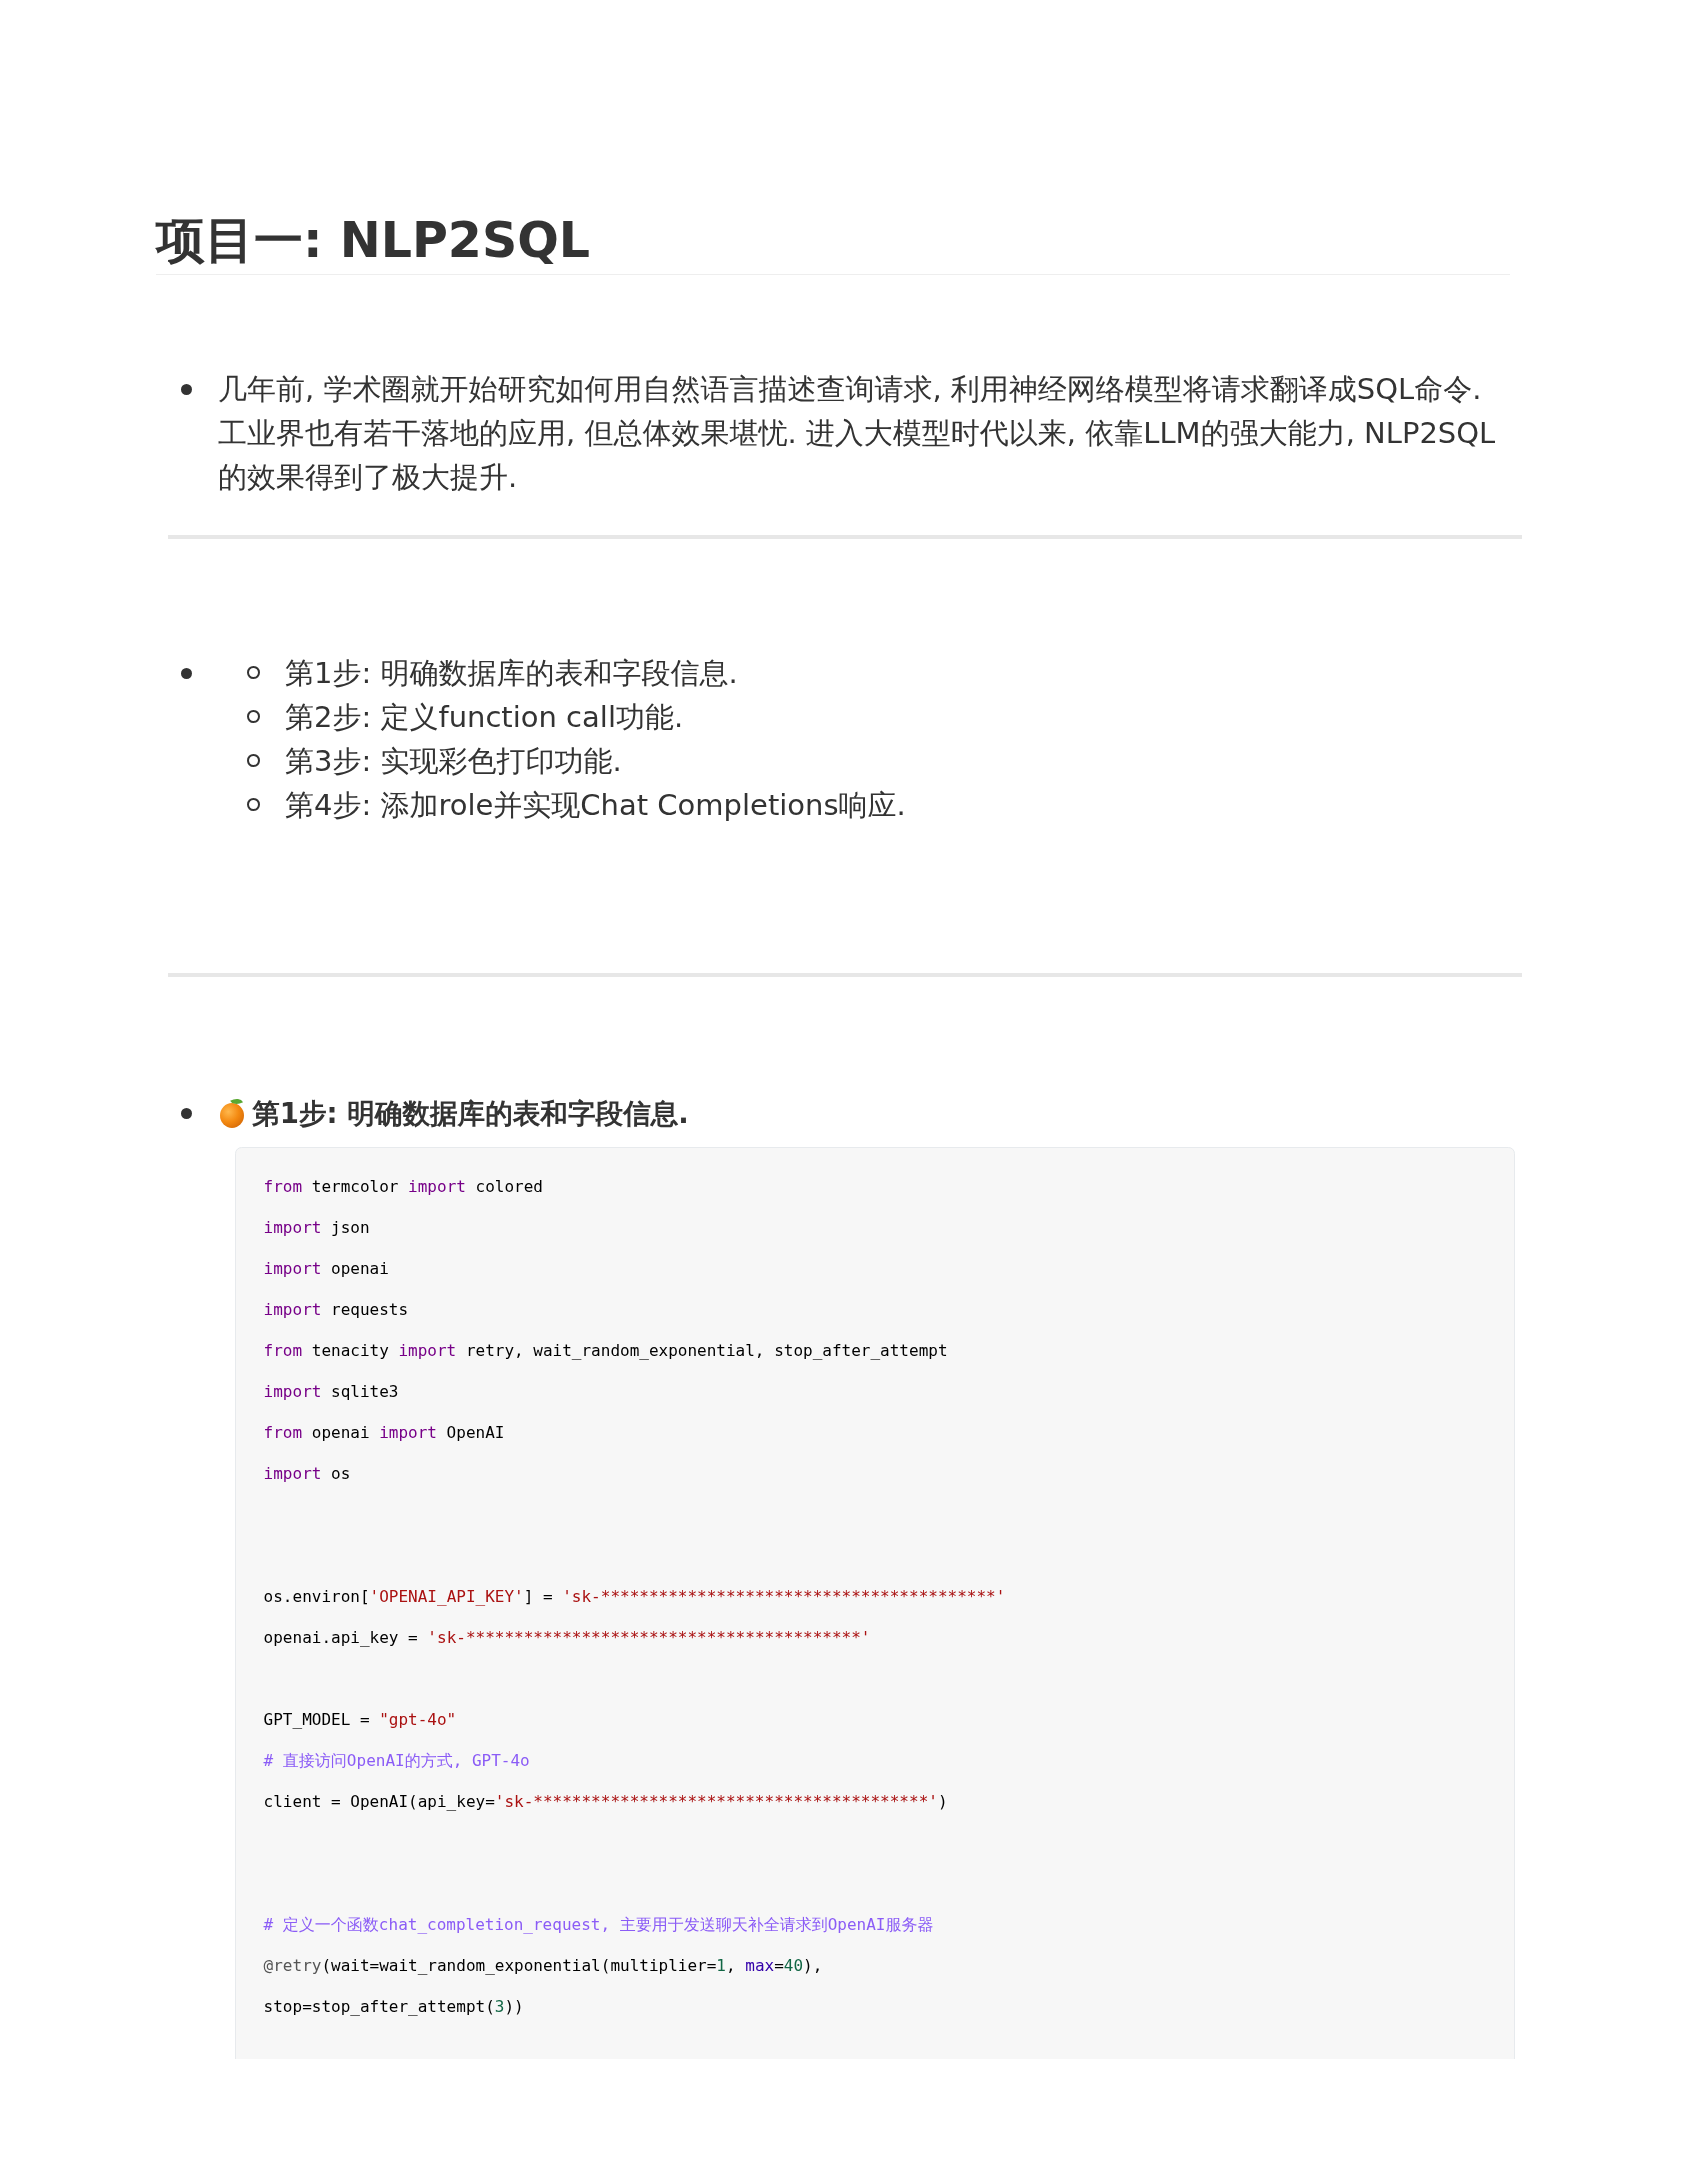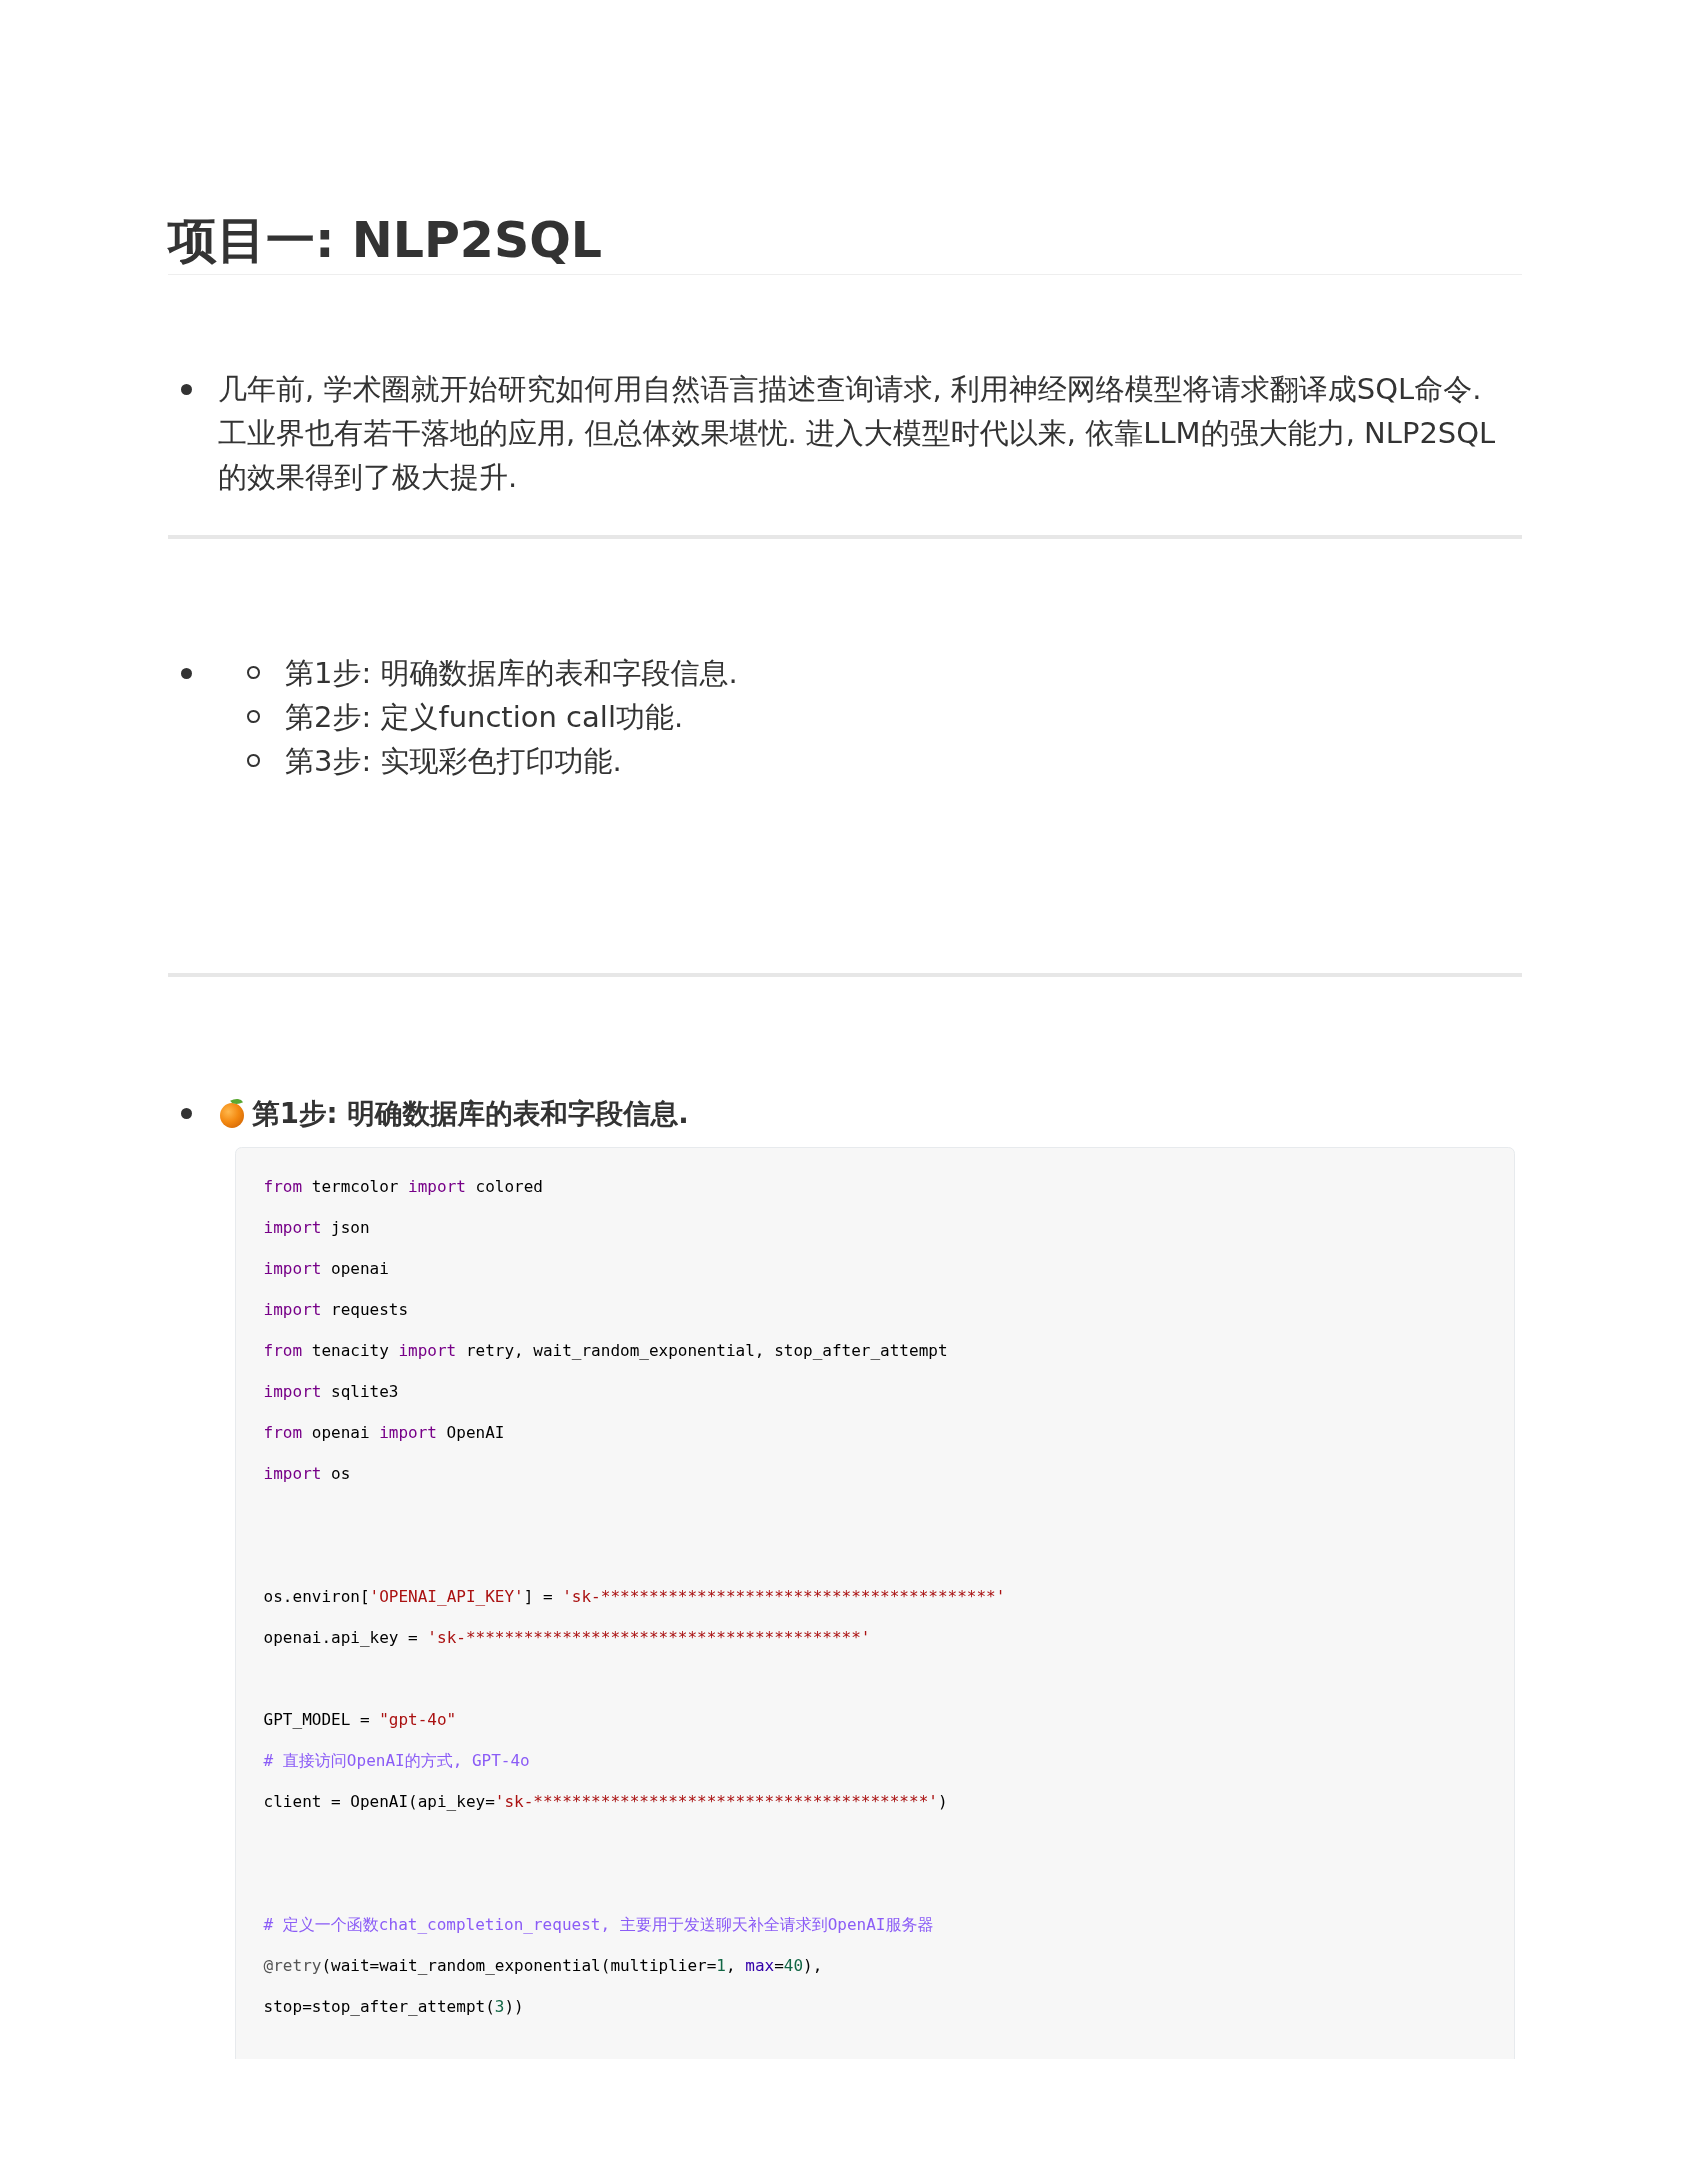--- a/index.html
+++ b/index.html
@@ -17,21 +17,21 @@
     }
     .page {
       position: absolute;
       left: 0; top: 0;
       width: 1687px;
       height: 2059px;
       overflow: hidden;
     }
     .title {
       position: absolute;
-      left: 168px;
+      left: 156px;
       top: 208px;
       width: 1354px;
       margin: 0;
       font-size: 49px;
       font-weight: bold;
       line-height: 66px;
       color: #333333;
       border-bottom: 1.7px solid #eeeeee;
       padding-bottom: 0;
     }
@@ -173,20 +173,24 @@
           <span>第1步: 明确数据库的表和字段信息.</span>
         </li>
         <li>
           <span class="bullet-circle"></span>
           <span>第2步: 定义function call功能.</span>
         </li>
         <li>
           <span class="bullet-circle"></span>
           <span>第3步: 实现彩色打印功能.</span>
         </li>
+        <li>
+          <span class="bullet-circle"></span>
+          <span>第4步: 添加role并实现Chat Completions响应.</span>
+        </li>
       </ul>
     </li>
   </ul>
 
   <hr class="divider" style="top:973px;">
 
   <ul class="list" style="top:1091px;">
     <li>
       <span class="bullet-disc"></span>
       <span class="step-heading">

